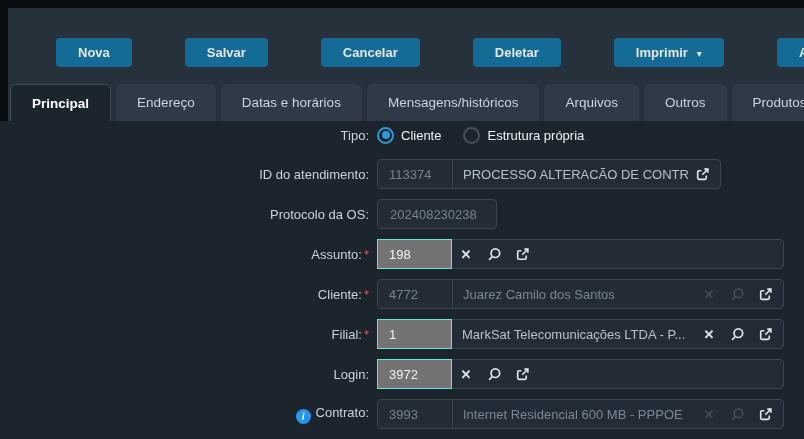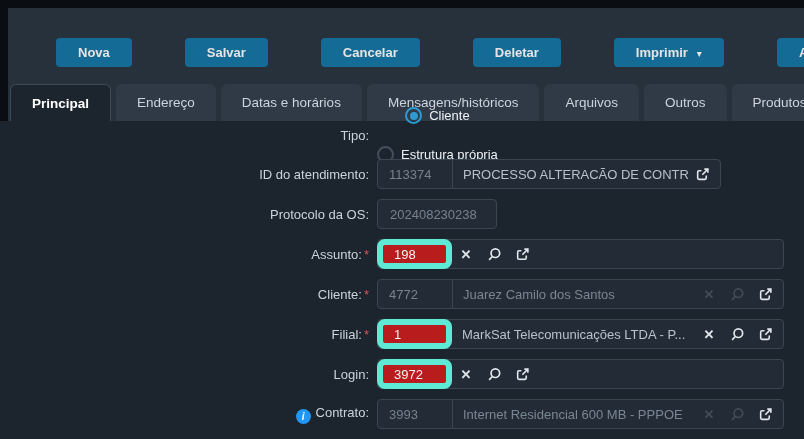--- a/index.html
+++ b/index.html
@@ -40,38 +40,38 @@
   .row { display:flex; align-items:center; height:30px; margin-bottom:10px; }
   .row.tipo-row { height:22px; margin-bottom:13px; }
   .lbl { width:377px; flex:none; text-align:right; padding-right:8px; color:#cbd3dc; white-space:nowrap; }
   .req { color:#e05252; margin-left:2px; }
   .info-dot {
     display:inline-flex; width:15px; height:15px; border-radius:50%;
     background:#2196f3; color:#fff; font-size:10px; font-weight:700; font-style:italic;
     align-items:center; justify-content:center; margin-right:5px; vertical-align:-3px;
   }
 
-  .radio-group { display:flex; align-items:center; gap:22px;flex-direction:column; }
+  .radio-group { display:flex; align-items:center; gap:22px; }
   .radio-opt { display:flex; align-items:center; gap:7px; cursor:pointer; color:#eef2f6; }
   .radio { width:17px; height:17px; border-radius:50%; border:2px solid #454f5c; flex:none;
            display:flex; align-items:center; justify-content:center; }
   .radio.selected { border-color:#2d9ad3; }
   .radio.selected::after { content:""; width:8px; height:8px; border-radius:50%; background:#2d9ad3; }
 
   .group {
     display:flex; align-items:stretch; height:30px;
     border:1px solid #3b4653; border-radius:4px; background:#232c36;
   }
   .group.w-full { width:407px; }
   .group.w-id   { width:344px;justify-content:space-between; }
   .group.w-solo { width:120px; }
 
   .numbox { width:75px; flex:none; display:flex; align-items:center; padding:0 11px;
             border-right:1px solid #3b4653; }
-  .numbox.lit { border:6px solid #5eead4; border-radius:8px; margin:-1px 0 -1px -1px; background:#b91c1c; }
+  .numbox.lit { border:1px solid #5eead4; border-radius:0; margin:-1px 0 -1px -1px; background:#737373; }
   .numbox input, .solo input {
     width:100%; border:none; background:transparent; outline:none;
     font-family:inherit; font-size:13px; padding:0; color:#76828f;
   }
   .numbox.lit input { color:#eef2f5; }
   .solo { display:flex; align-items:center; padding:0 12px; width:100%;justify-content:center; }
 
   .desc { flex:1; display:flex; align-items:center; padding:0 10px; overflow:hidden;
           white-space:nowrap; color:#b6c1cc; }
   .desc.muted { color:#7a8694; }

